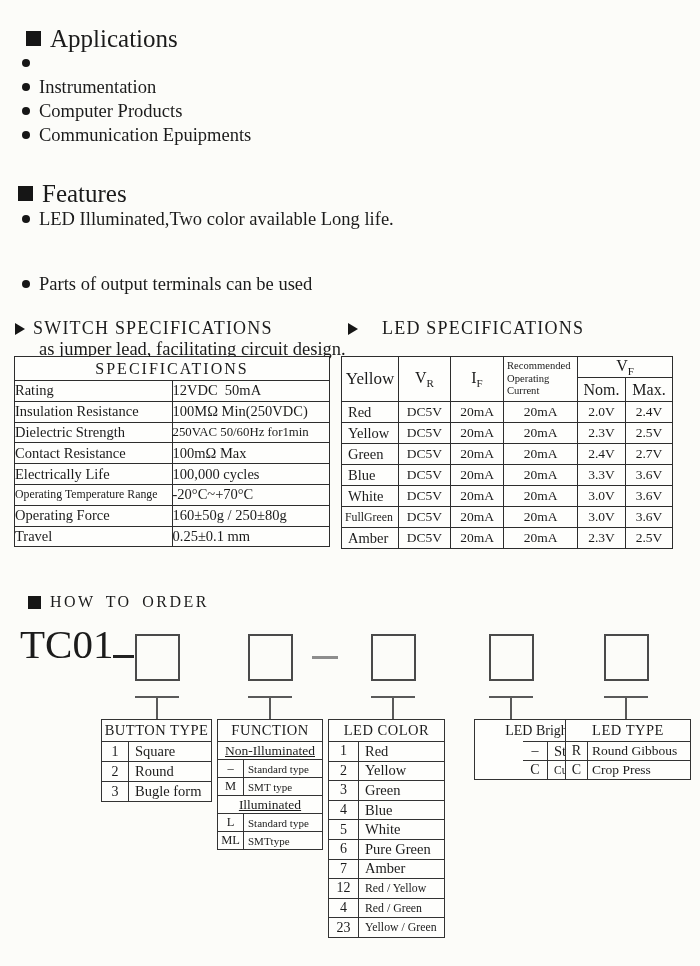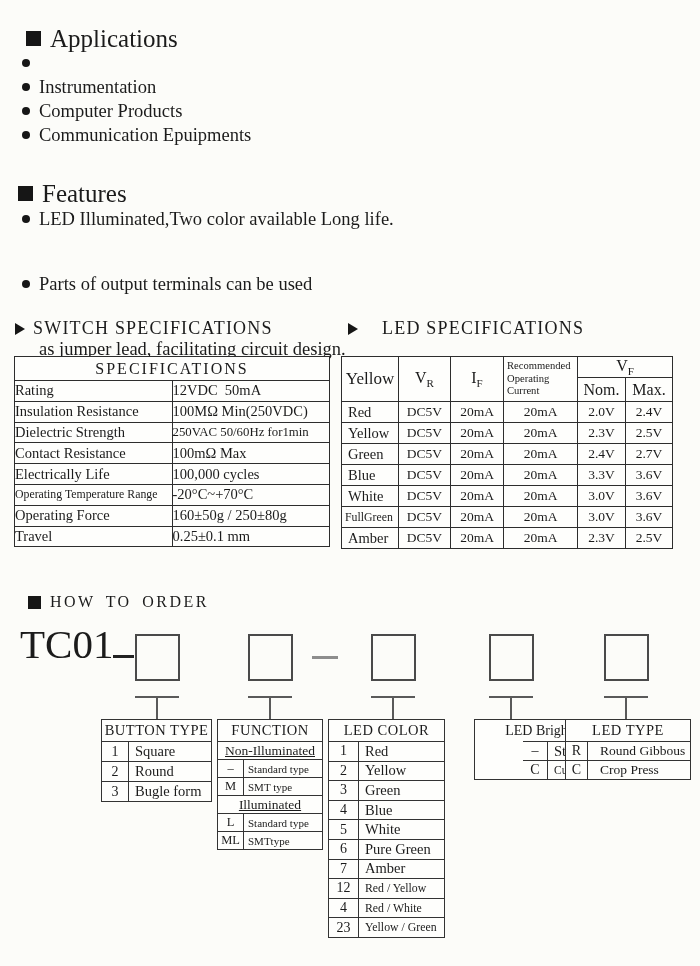--- a/index.html
+++ b/index.html
@@ -82,21 +82,21 @@
 
   .ot-bt { left: 101px; width: 111px; }  .ot-bt .ot-row { height: 20px; }  .ot-bt .ot-code { width: 27px; }
   .ot-fn { left: 217px; width: 106px; }  .ot-fn .ot-row, .ot-fn .ot-span { height: 18px; }
   .ot-fn .ot-code { width: 26px; font-size: 12.5px; } .ot-fn .ot-label { font-size: 11px; padding-left: 4px; }
   .ot-lc { left: 328px; width: 117px; }  .ot-lc .ot-row { height: 19.6px; } .ot-lc .ot-code { width: 30px; }
   .ot-lc .ot-row.small .ot-label { font-size: 11.8px; }
   .ot-lb { left: 474px; width: 105px; padding-left: 48px; }  .ot-lb .ot-row { height: 19px; }  .ot-lb .ot-code { width: 25px; }
   .ot-lb .ot-head { font-size: 14px; letter-spacing: 0; }
   .ot-lb .ot-row.small .ot-label { font-size: 11.5px; }
   .ot-lt { left: 565px; width: 126px; }  .ot-lt .ot-row { height: 19px; }  .ot-lt .ot-code { width: 22px; }
-  .ot-lt .ot-label { font-size: 13.5px; padding-left: 4px; margin-left: 8px; }
+  .ot-lt .ot-label { font-size: 13.5px; padding-left: 4px; }
 </style>
 </head>
 <body>
 
 <div class="page">
 
   <div class="sec-head" style="left:26px; top:26px;">
     <span class="sq"></span>
     <span class="sec-title">Applications</span>
   </div>
@@ -374,21 +374,21 @@
     <div class="ot-row">
       <div class="ot-code">7</div>
       <div class="ot-label">Amber</div>
     </div>
     <div class="ot-row small">
       <div class="ot-code">12</div>
       <div class="ot-label">Red / Yellow</div>
     </div>
     <div class="ot-row small">
       <div class="ot-code">4</div>
-      <div class="ot-label">Red / White</div>
+      <div class="ot-label">Red / Green</div>
     </div>
     <div class="ot-row small">
       <div class="ot-code">23</div>
       <div class="ot-label">Yellow / Green</div>
     </div>
   </div>
 
   <div class="ot ot-lb">
     <div class="ot-head">LED Brightness</div>
     <div class="ot-row">

